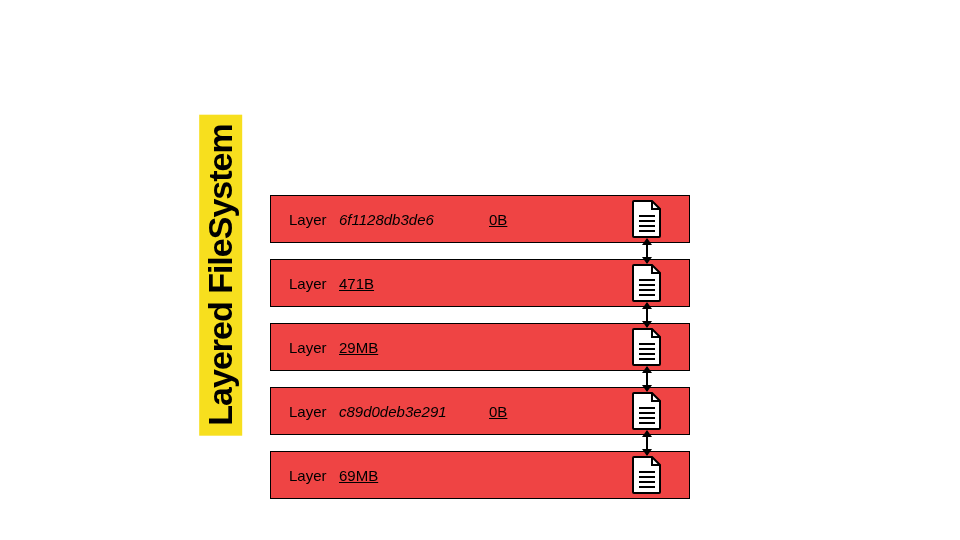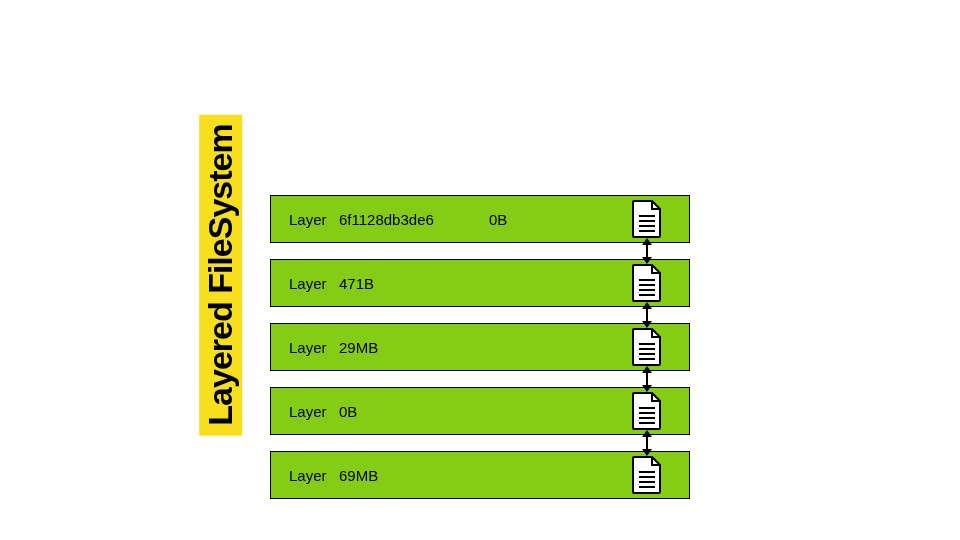--- a/index.html
+++ b/index.html
@@ -41,27 +41,27 @@
     position: relative;
     box-sizing: border-box;
     height: 48px;
     border: 1.5px solid #000;
     margin-bottom: 16px;
     display: flex;
     align-items: center;
     padding-left: 18px;
     font-size: 15px;
     color: #000;
-    background: #84cc16;
+    background: #ef4444;
   }
   .layer-row:last-child { margin-bottom: 0; }
 
   .layer-label { width: 50px; }
-  .layer-hash  { width: 150px; }
-  .layer-size  { width: 70px; }
+  .layer-hash  { width: 150px; font-style: italic; }
+  .layer-size  { width: 70px; text-decoration: underline; }
 
   .doc-icon {
     position: absolute;
     right: 26px;
     top: 50%;
     transform: translateY(-50%);
     width: 32px;
     height: 38px;
   }
   .doc-icon svg { display: block; }
@@ -133,20 +133,21 @@
         <line x1="8" y1="16" x2="24" y2="16" stroke="#000" stroke-width="2"></line>
         <line x1="8" y1="21" x2="24" y2="21" stroke="#000" stroke-width="2"></line>
         <line x1="8" y1="26" x2="24" y2="26" stroke="#000" stroke-width="2"></line>
         <line x1="8" y1="31" x2="24" y2="31" stroke="#000" stroke-width="2"></line>
       </svg>
     </span>
   </div>
 
   <div class="layer-row">
     <span class="layer-label">Layer</span>
+    <span class="layer-hash">c89d0deb3e291</span>
     <span class="layer-size">0B</span>
     <span class="doc-icon">
       <svg viewBox="0 0 32 38" width="32" height="38">
         <path d="M3 1 h18 l8 8 v27 a1 1 0 0 1 -1 1 h-25 a1 1 0 0 1 -1 -1 v-34 a1 1 0 0 1 1 -1 z" fill="#fff" stroke="#000" stroke-width="2"></path>
         <path d="M21 1 v8 h8" fill="none" stroke="#000" stroke-width="2"></path>
         <line x1="8" y1="16" x2="24" y2="16" stroke="#000" stroke-width="2"></line>
         <line x1="8" y1="21" x2="24" y2="21" stroke="#000" stroke-width="2"></line>
         <line x1="8" y1="26" x2="24" y2="26" stroke="#000" stroke-width="2"></line>
         <line x1="8" y1="31" x2="24" y2="31" stroke="#000" stroke-width="2"></line>
       </svg>

